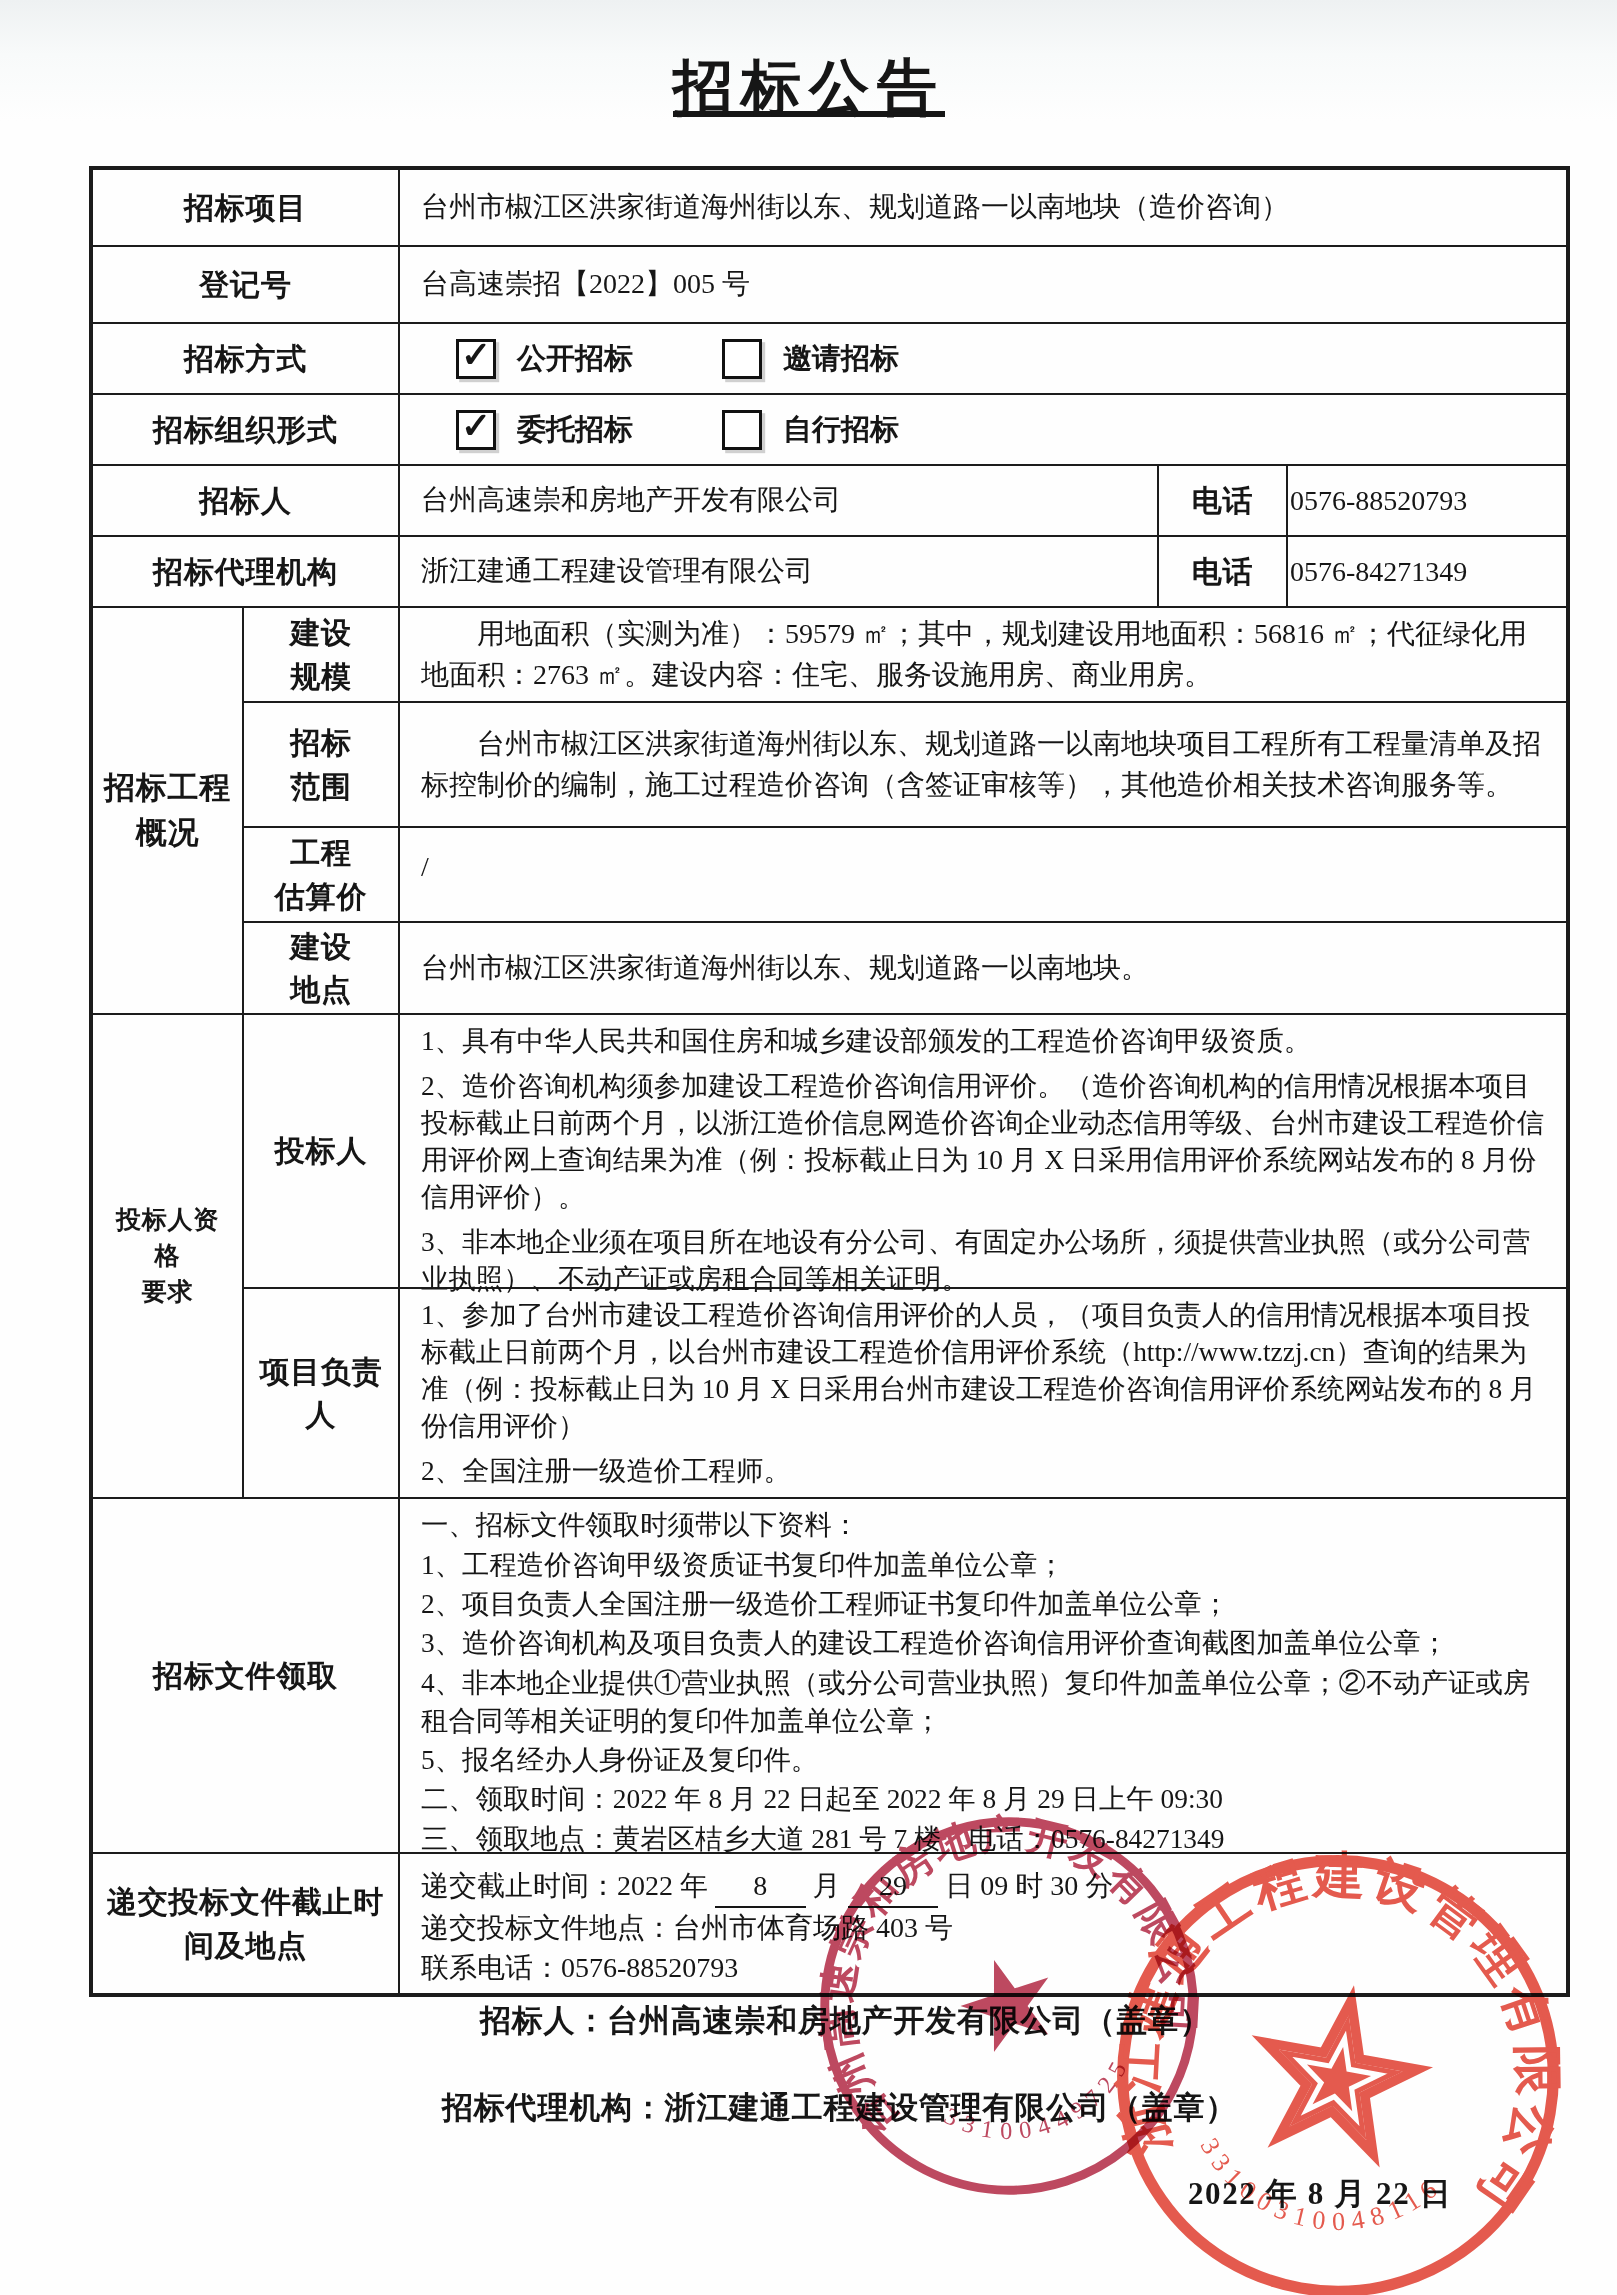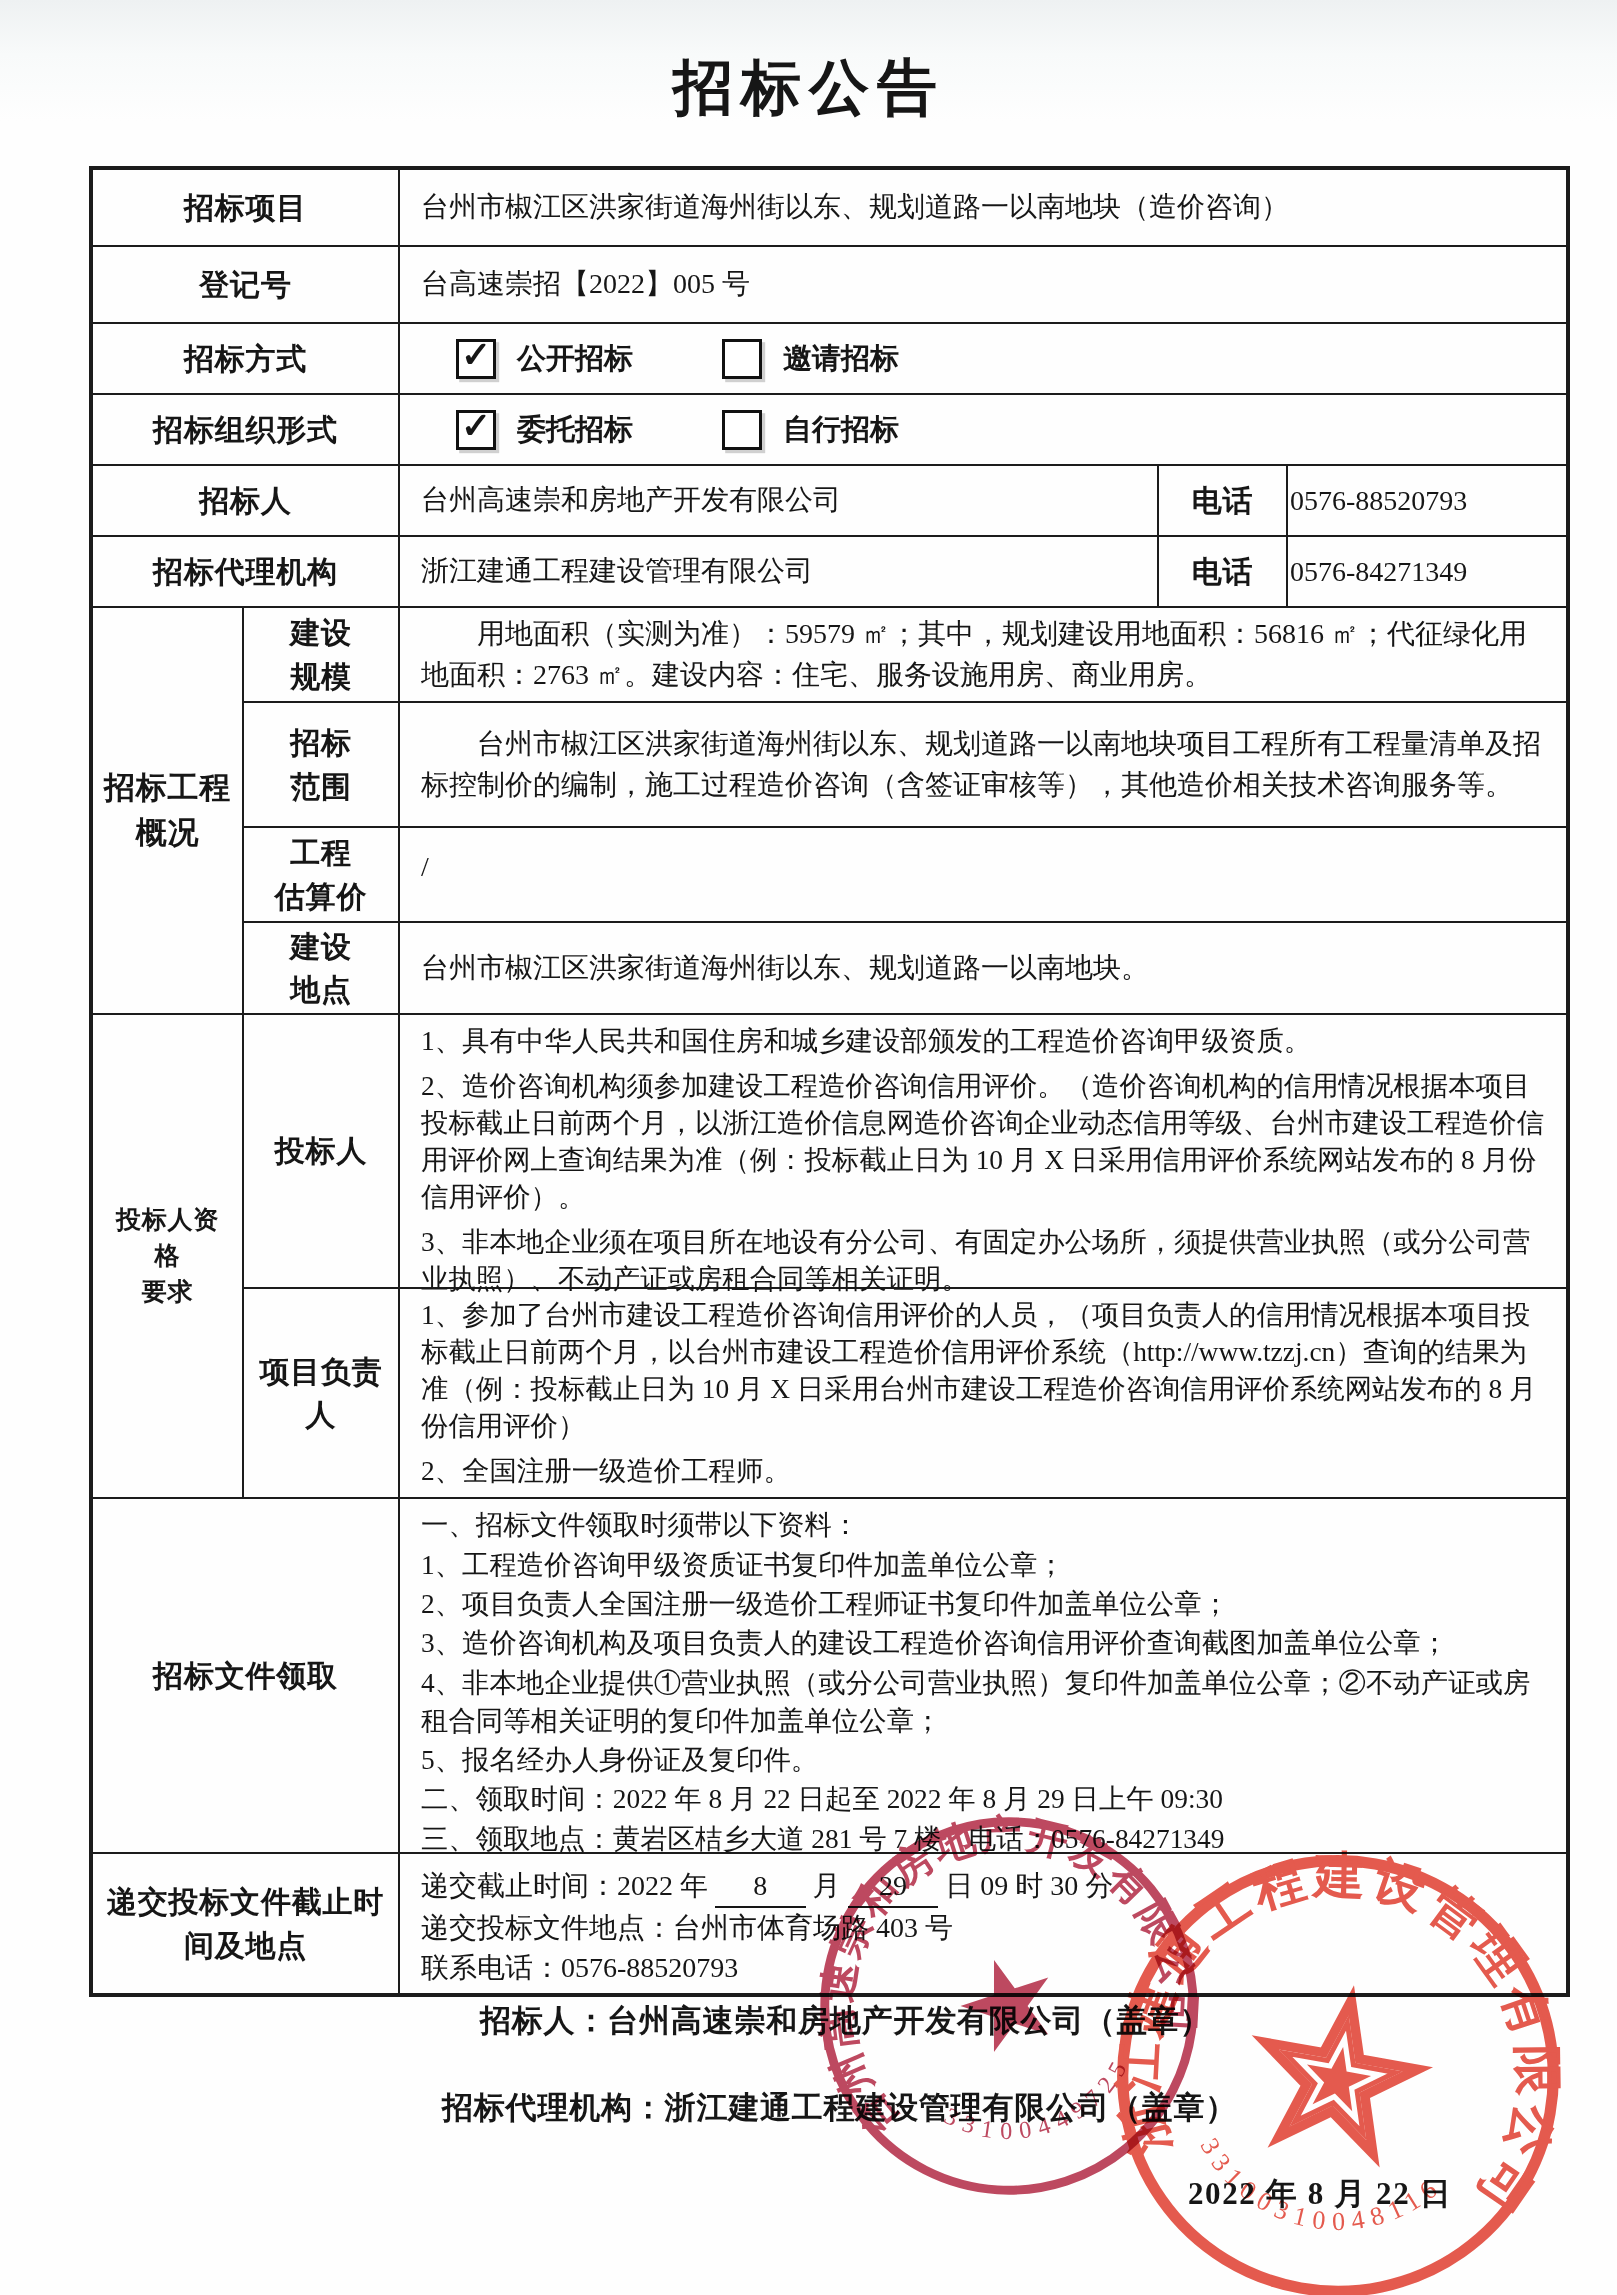--- a/index.html
+++ b/index.html
@@ -11,21 +11,21 @@
     color:#161616;
     overflow:hidden;
   }
   .page::before{
     content:"";position:absolute;left:0;top:0;width:100%;height:121px;
     background:linear-gradient(180deg,#eef1f2 0%,#f8fafa 45%,#fefefe 100%);
   }
   .doc-title{
     position:absolute;top:48px;left:0;width:100%;
     margin:0;text-align:center;
-    font-size:60px;font-weight:700;letter-spacing:8px;
+    font-size:60px;font-weight:700;letter-spacing:8px;text-decoration:underline;
   }
   
   .tbl{
     position:absolute;left:89px;top:166px;
     display:grid;
     grid-template-columns:151px 156px 759px 129px 278px;
     grid-template-rows:77px 77px 71px 71px 71px 71px 95px 125px 95px 92px 274px 210px 355px 139px;
     border:4px solid #1c1c1c;
     background:#fefefe;
   }

